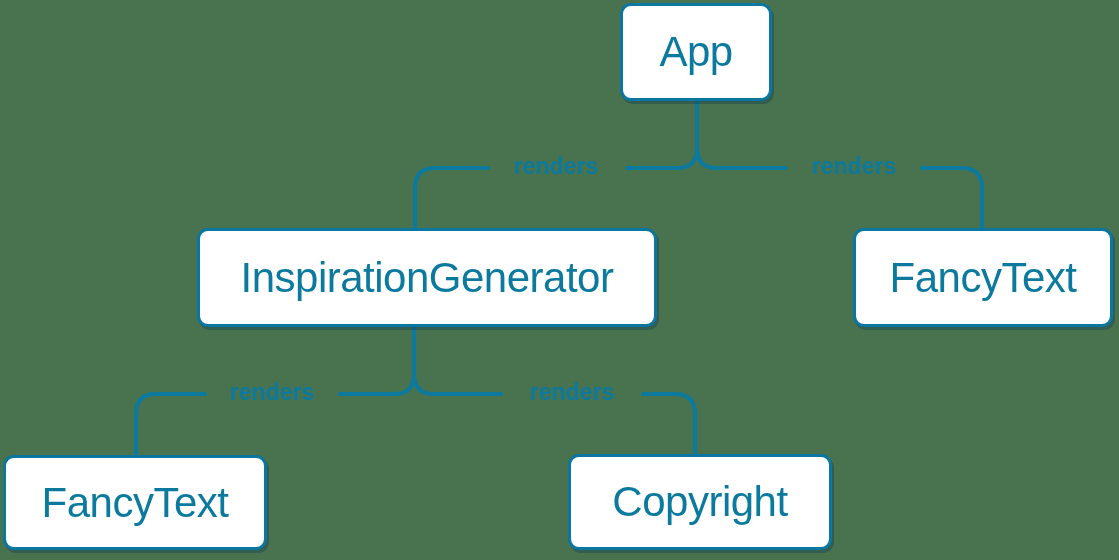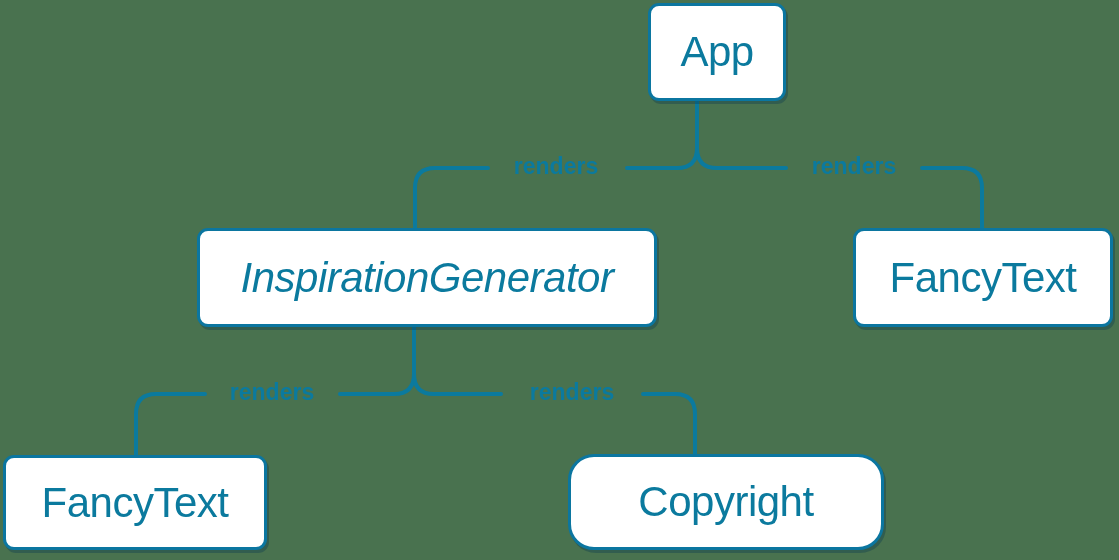--- a/index.html
+++ b/index.html
@@ -37,25 +37,25 @@
     box-shadow: 2px 3px 0 rgba(14, 60, 79, 0.38);
     display: flex;
     align-items: center;
     justify-content: center;
     color: #0B7A9E;
     font-size: 42px;
     font-weight: 500;
     letter-spacing: -0.5px;
     white-space: nowrap;
   }
-  .node-app               { left: 648px; top: 3px;   width: 138px; height: 98px; }
-  .node-inspiration       { left: 197px; top: 228px; width: 460px; height: 99px; font-style: italic; }
+  .node-app               { left: 620px; top: 3px;   width: 152px; height: 98px; }
+  .node-inspiration       { left: 197px; top: 228px; width: 460px; height: 99px; }
   .node-fancytext-top     { left: 853px; top: 228px; width: 260px; height: 99px; }
   .node-fancytext-bottom  { left: 3px;   top: 455px; width: 264px; height: 95px; }
-  .node-copyright         { left: 568px; top: 454px; width: 316px; height: 96px; border-radius: 26px; }
+  .node-copyright         { left: 568px; top: 454px; width: 264px; height: 96px; }
   .edge-label {
     position: absolute;
     transform: translate(-50%, -50%);
     color: #0B7A9E;
     font-size: 23px;
     font-weight: 700;
     letter-spacing: 0px;
     white-space: nowrap;
   }
   .edge-label-1 { left: 556px; top: 166px; }

